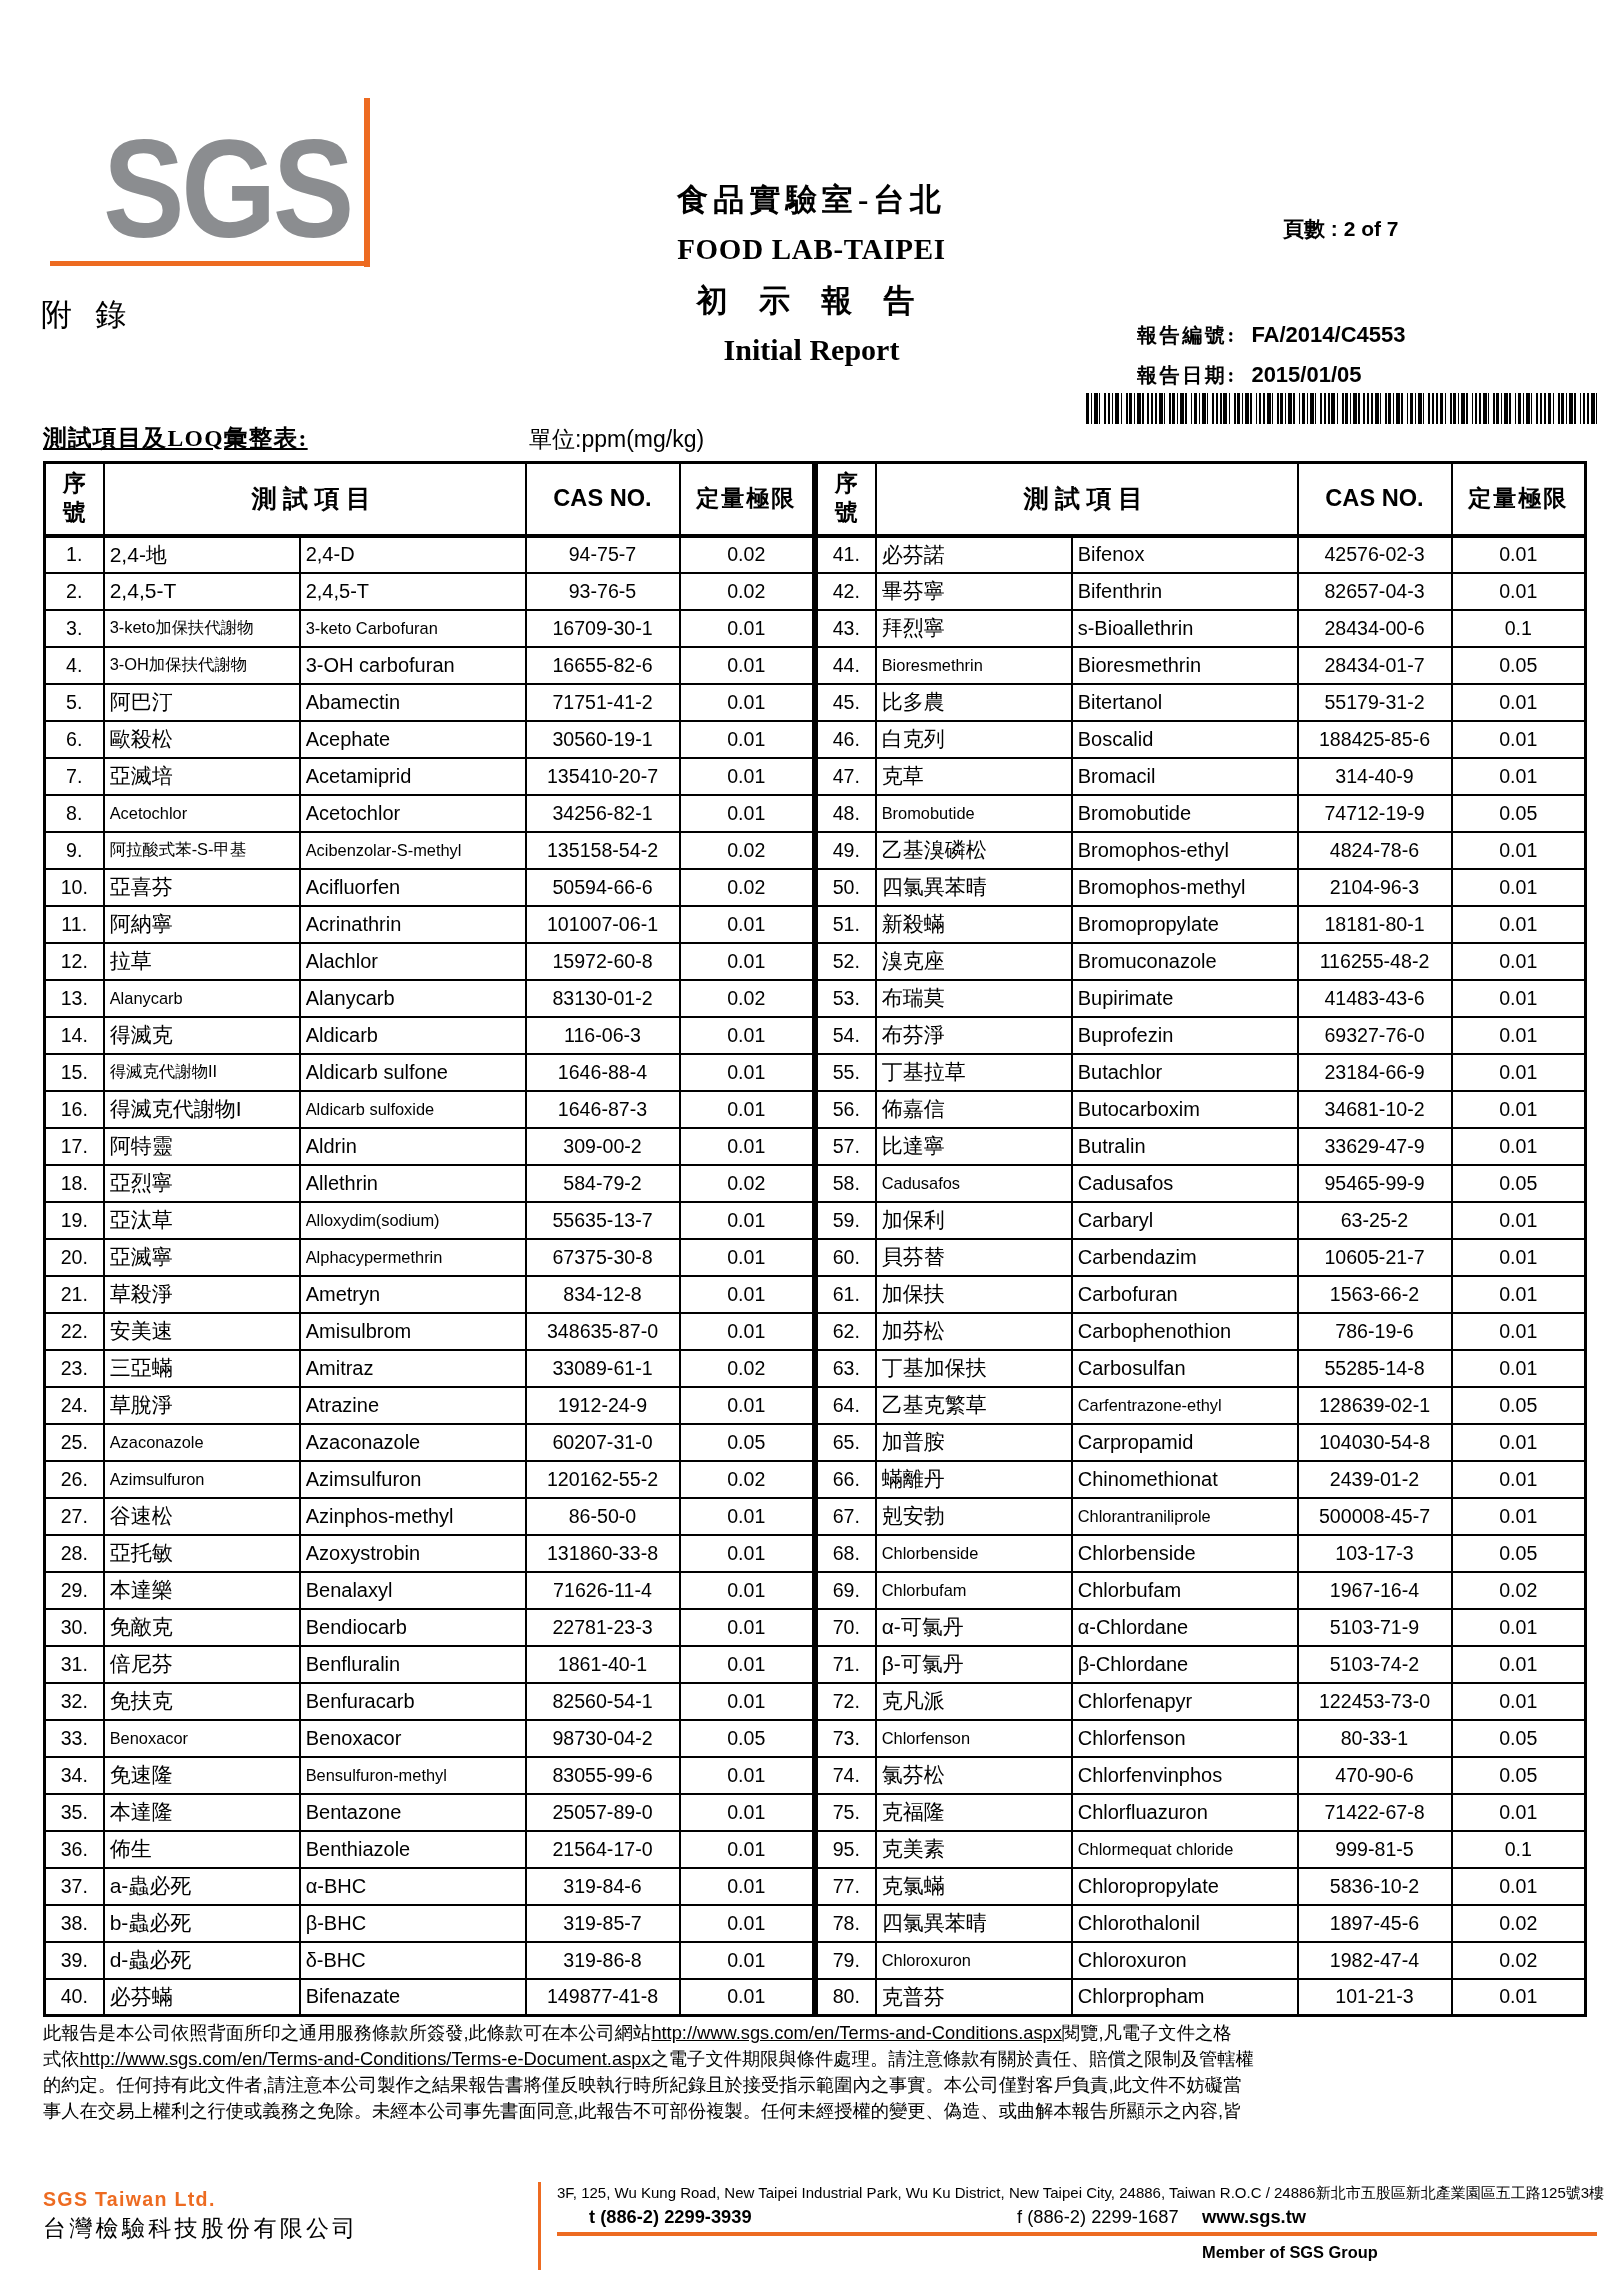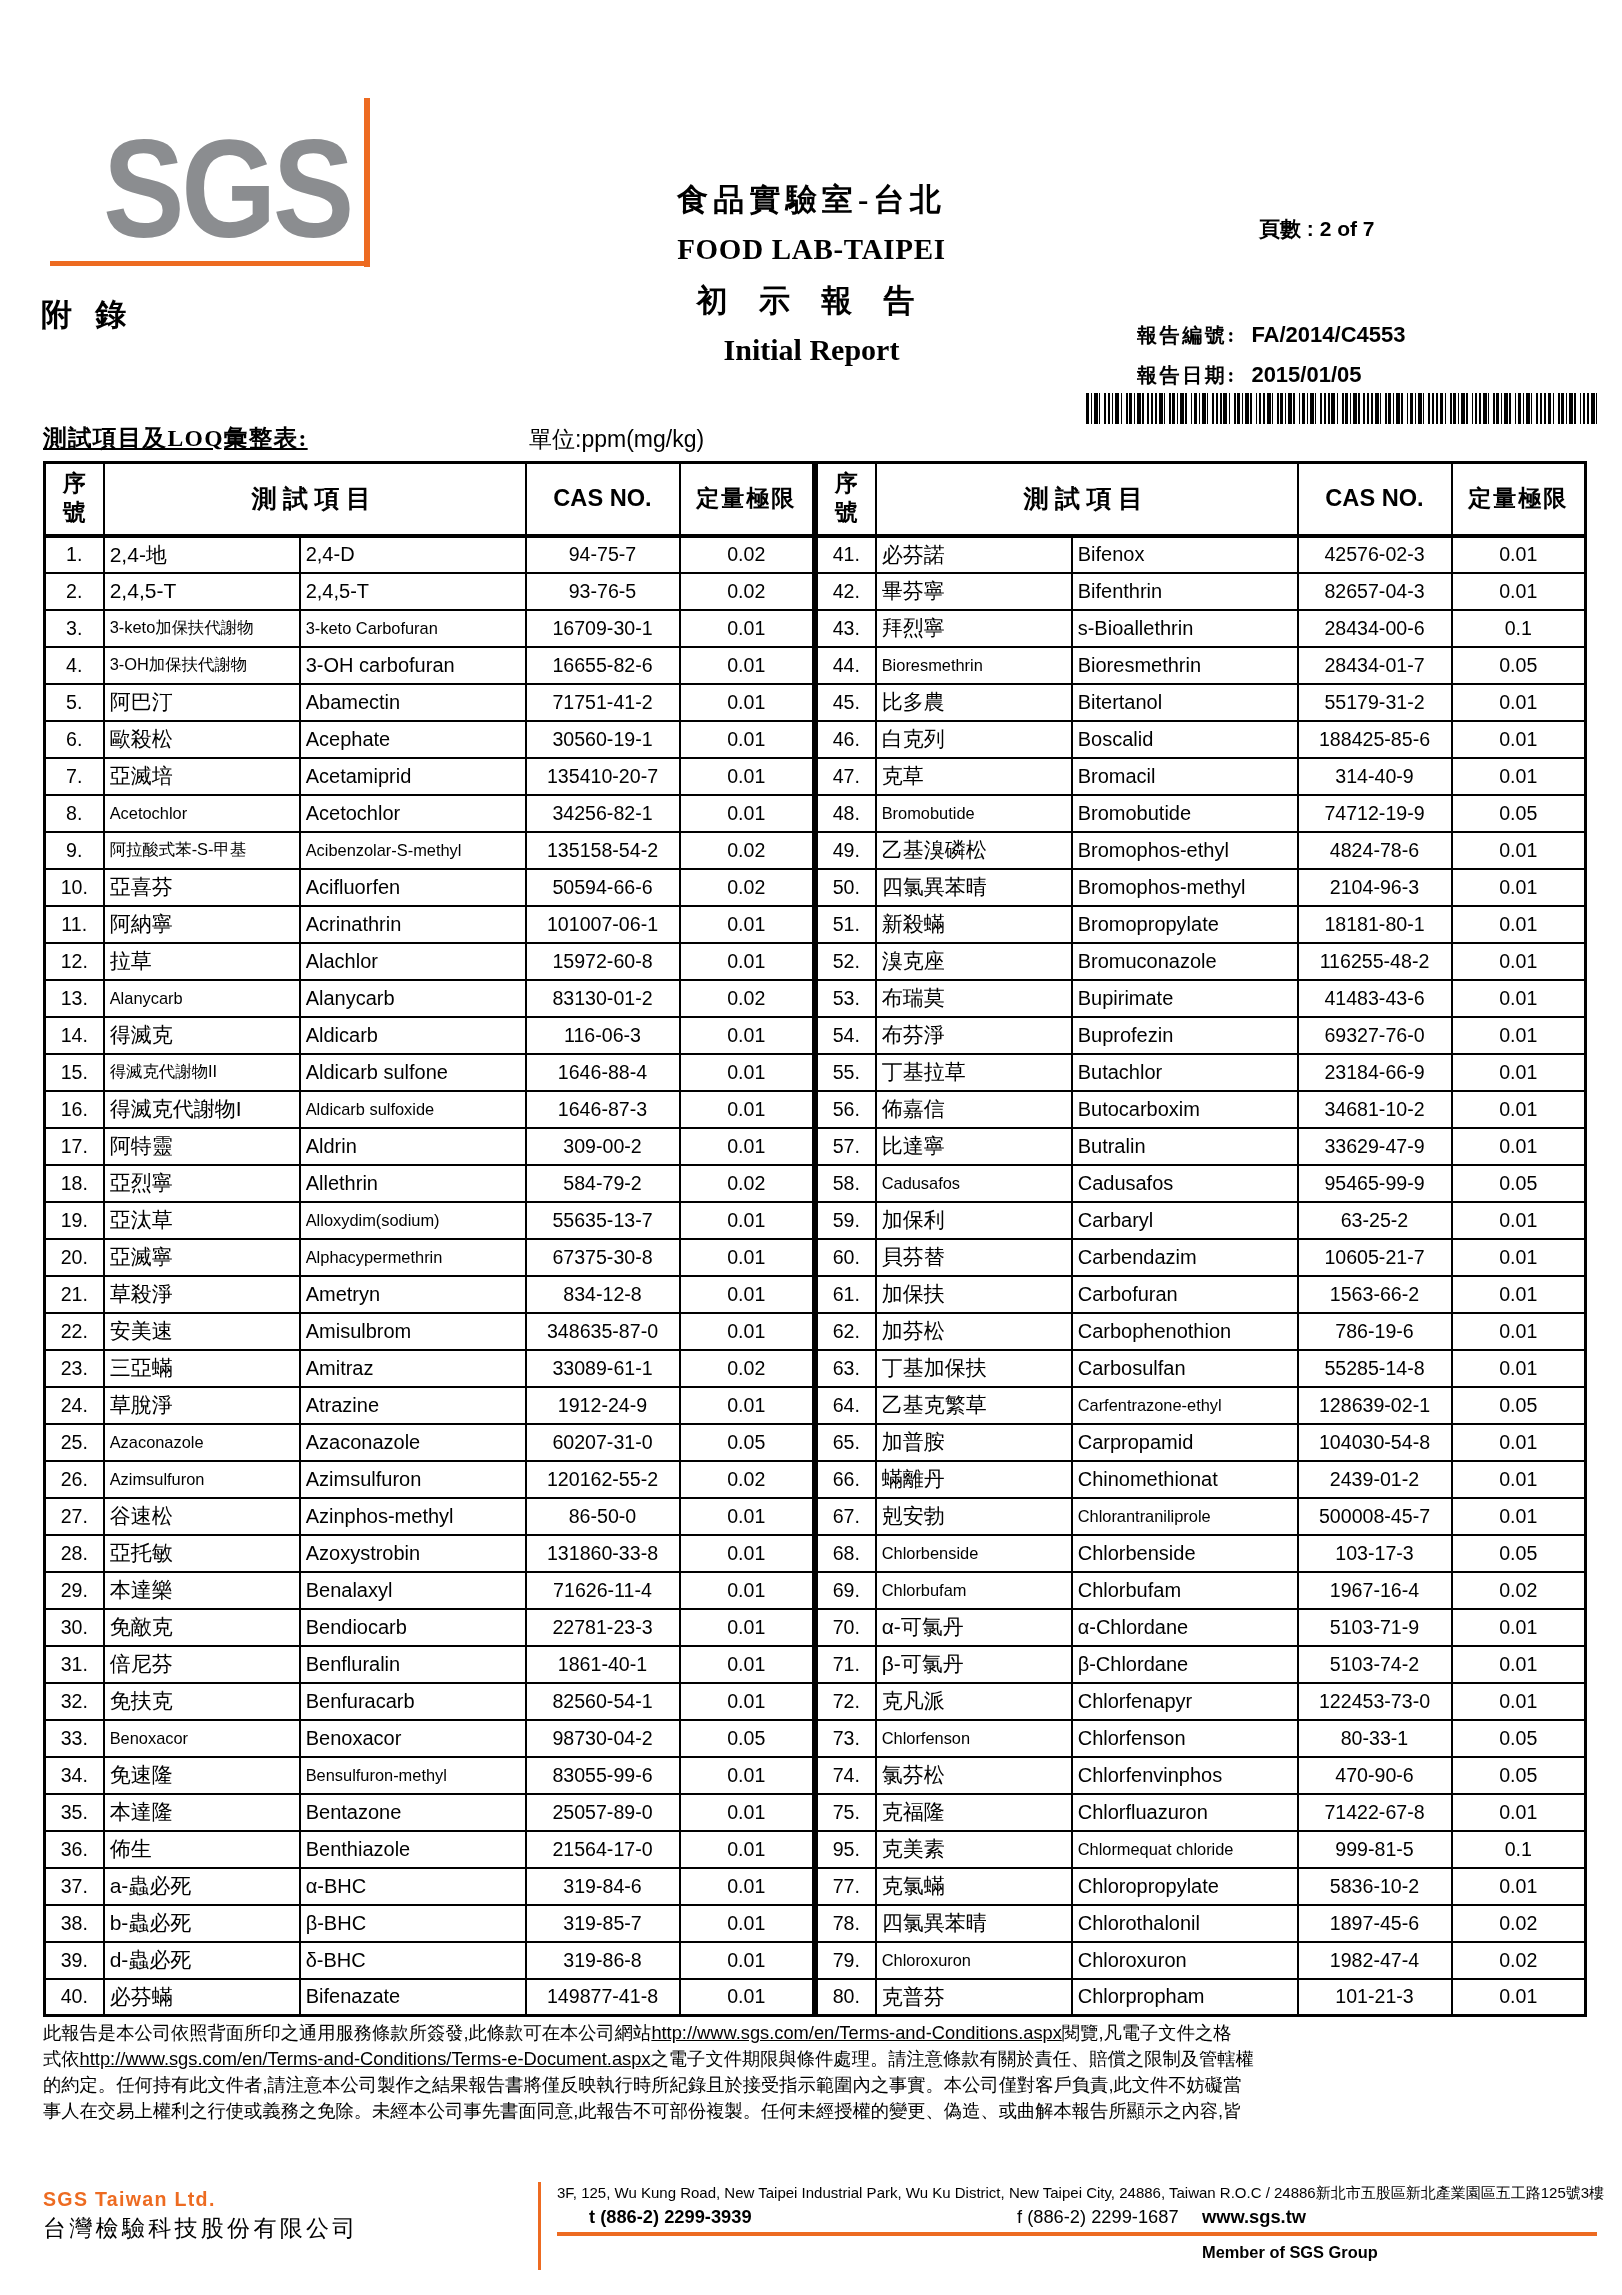--- a/index.html
+++ b/index.html
@@ -8,33 +8,33 @@
   .page { position:relative; width:1622px; height:2295px; background:#fff; margin:0 auto; overflow:hidden; }
 
   
   .logo-text { position:absolute; left:103px; top:119px; font-family:"Liberation Sans",sans-serif;
                font-weight:bold; font-size:139px; line-height:139px; color:var(--logo-gray);
                transform:scaleX(0.88); transform-origin:left; letter-spacing:-3.9px; }
   .logo-vline { position:absolute; left:364px; top:98px; width:5.9px; height:169px; background:var(--accent); }
   .logo-hline { position:absolute; left:50px; top:261px; width:320px; height:5.2px; background:var(--accent); }
 
   .appendix { position:absolute; left:41px; top:294px; font-family:"Liberation Serif",serif;
-              font-weight:bold; font-size:31px; white-space:pre; }
+              font-weight:normal; font-size:31px; white-space:pre; }
 
   
   .title-block { position:absolute; left:576px; top:134px; width:471px; text-align:center;
                  font-family:"Liberation Serif",serif; font-weight:bold;margin-top:45px; }
   .t-zh { font-size:31px; letter-spacing:5.2px; }
   .t-en { font-size:29px; margin-top:11.8px; letter-spacing:0.7px; }
   .s-zh { font-size:31px; margin-top:14.4px; letter-spacing:11.8px; }
   .s-en { font-size:30px; margin-top:10.5px; }
 
   
   .page-num { position:absolute; left:1259px; top:215px; font-size:21px; font-weight:bold; }
-  .page-num .lbl { font-family:Liberation Sans, sans-serif; }
+  .page-num .lbl { font-family:Liberation Sans, sans-serif;margin-left:24px; }
   .info-row { position:absolute; left:1137px; font-weight:bold; white-space:nowrap; }
   .info-row .lbl { font-family:"Liberation Serif",serif; font-size:20px; letter-spacing:2.6px; }
   .info-row .val { font-size:22px; margin-left:11.8px; }
   .r-no   { top:322px; }
   .r-date { top:362px; }
   .barcode { position:absolute; left:1086px; top:393px; width:512px; height:31px;
              background:repeating-linear-gradient(90deg,
                #000 0 2.6px, #fff 2.6px 4.6px, #000 4.6px 5.9px, #fff 5.9px 7.9px,
                #000 7.9px 11.8px, #fff 11.8px 13px, #000 13px 14.4px, #fff 14.4px 18.3px,
                #000 18.3px 20px, #fff 20px 21.6px); }

